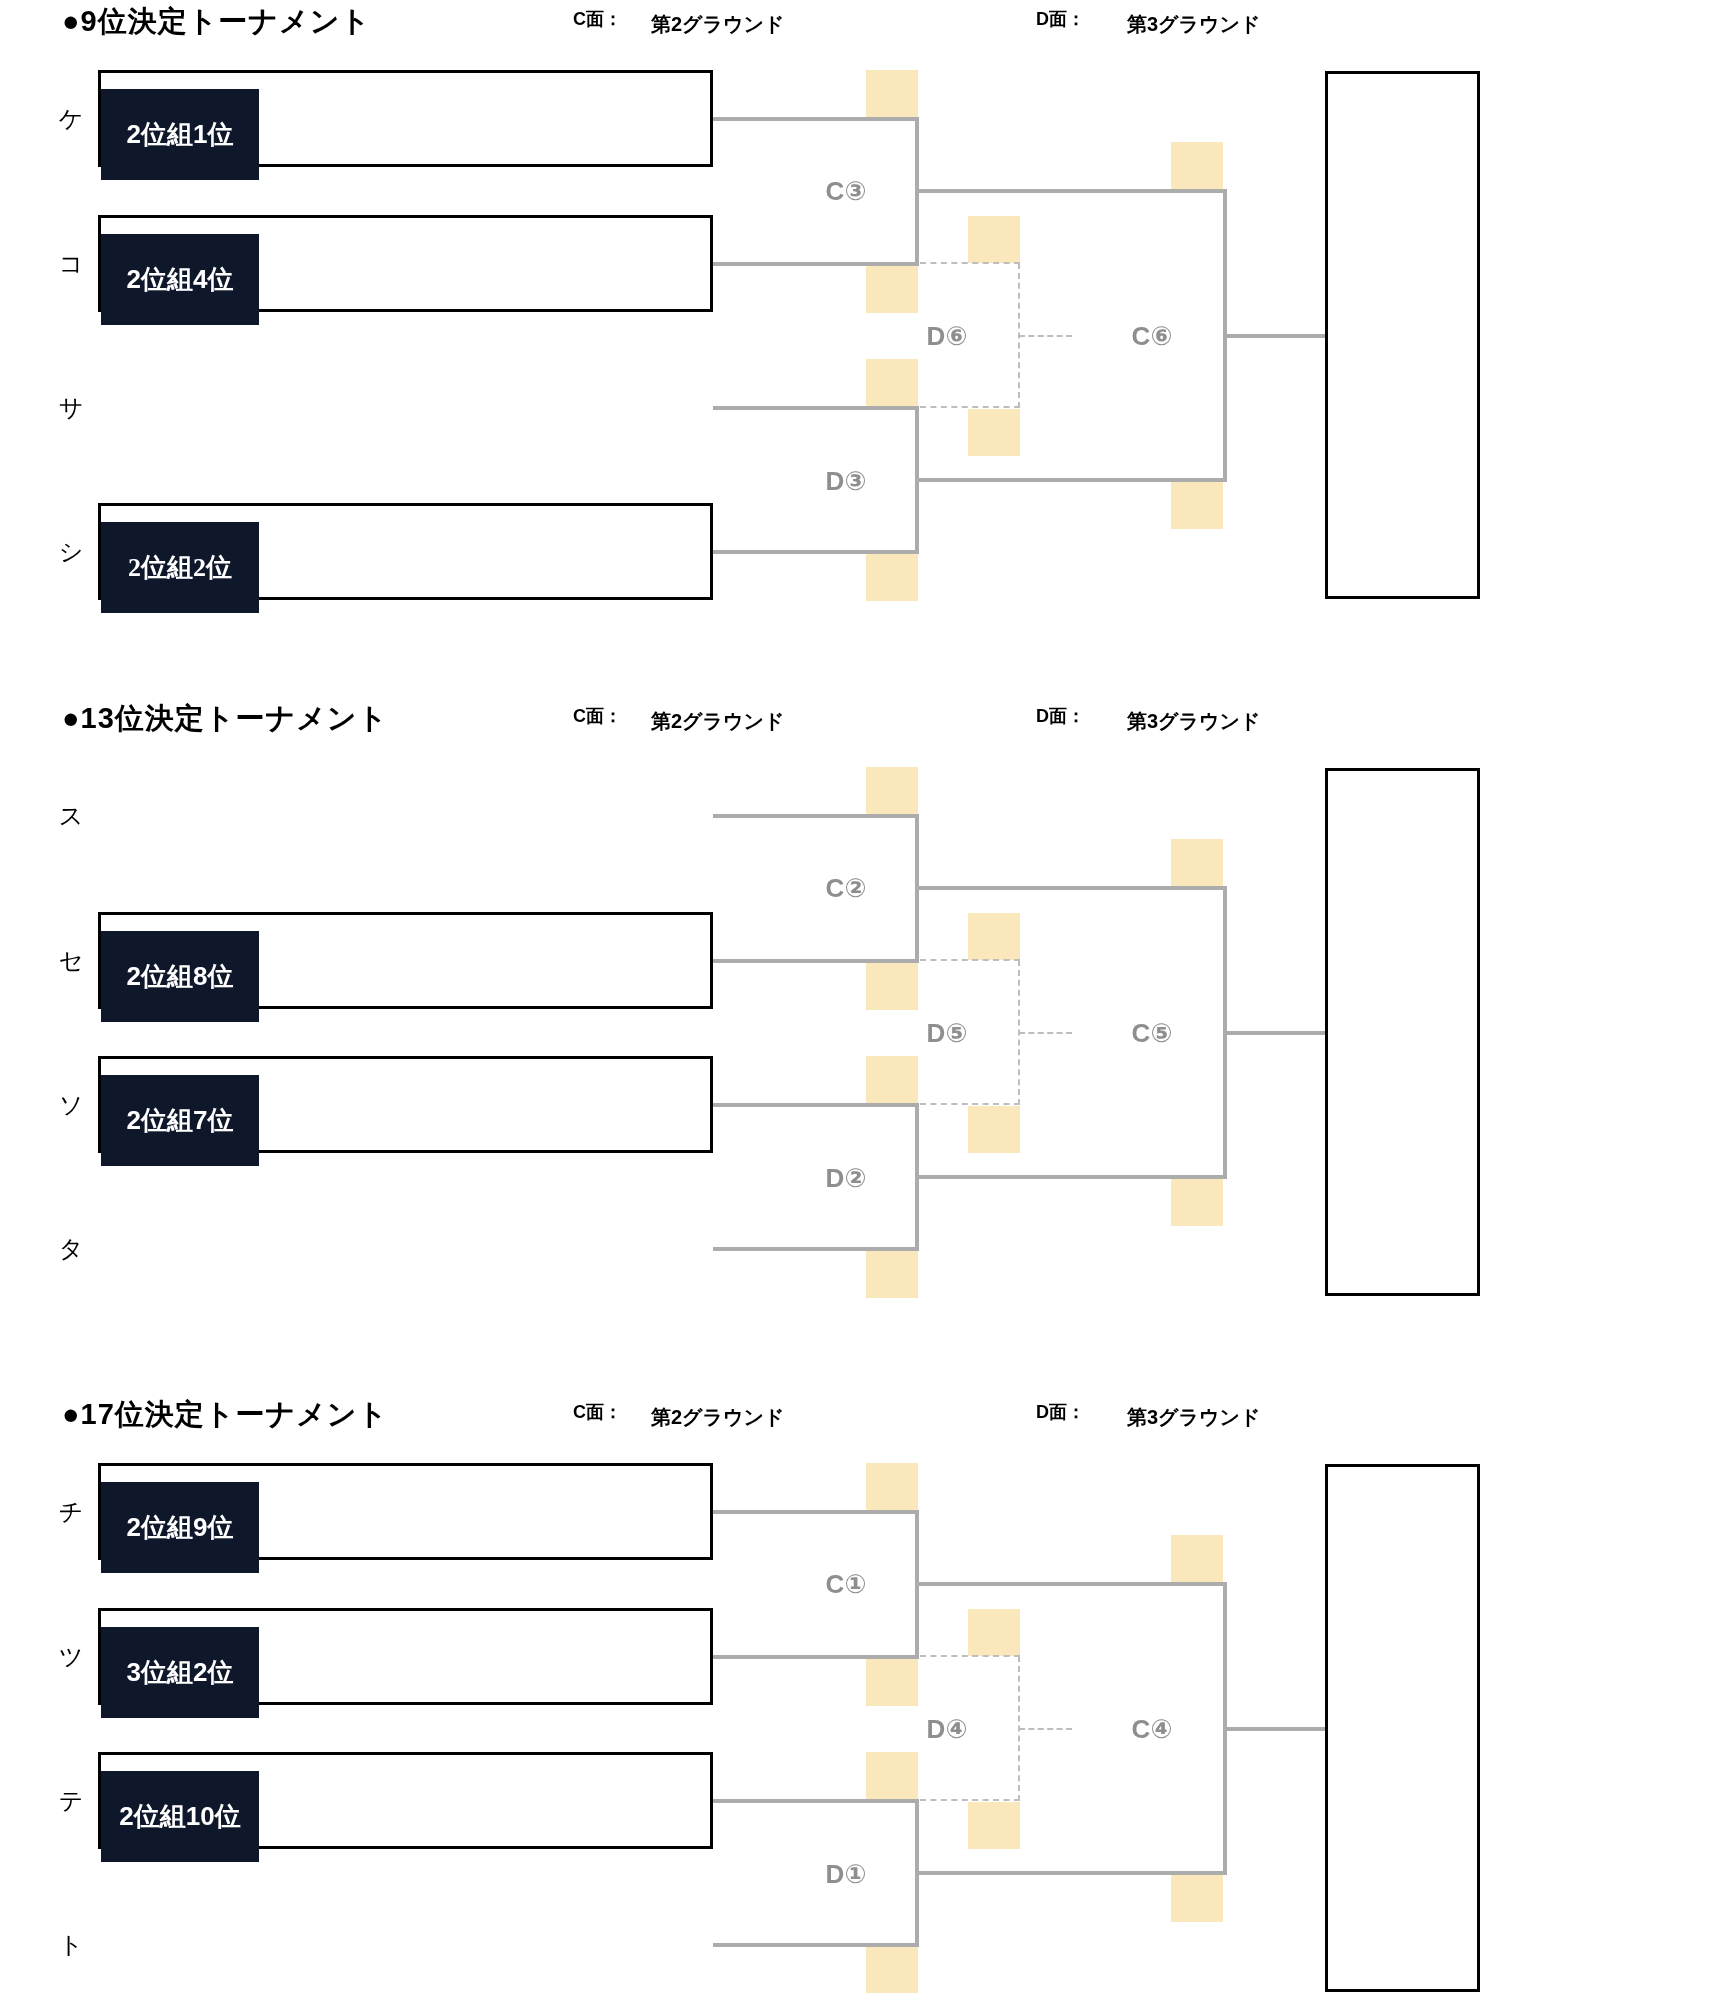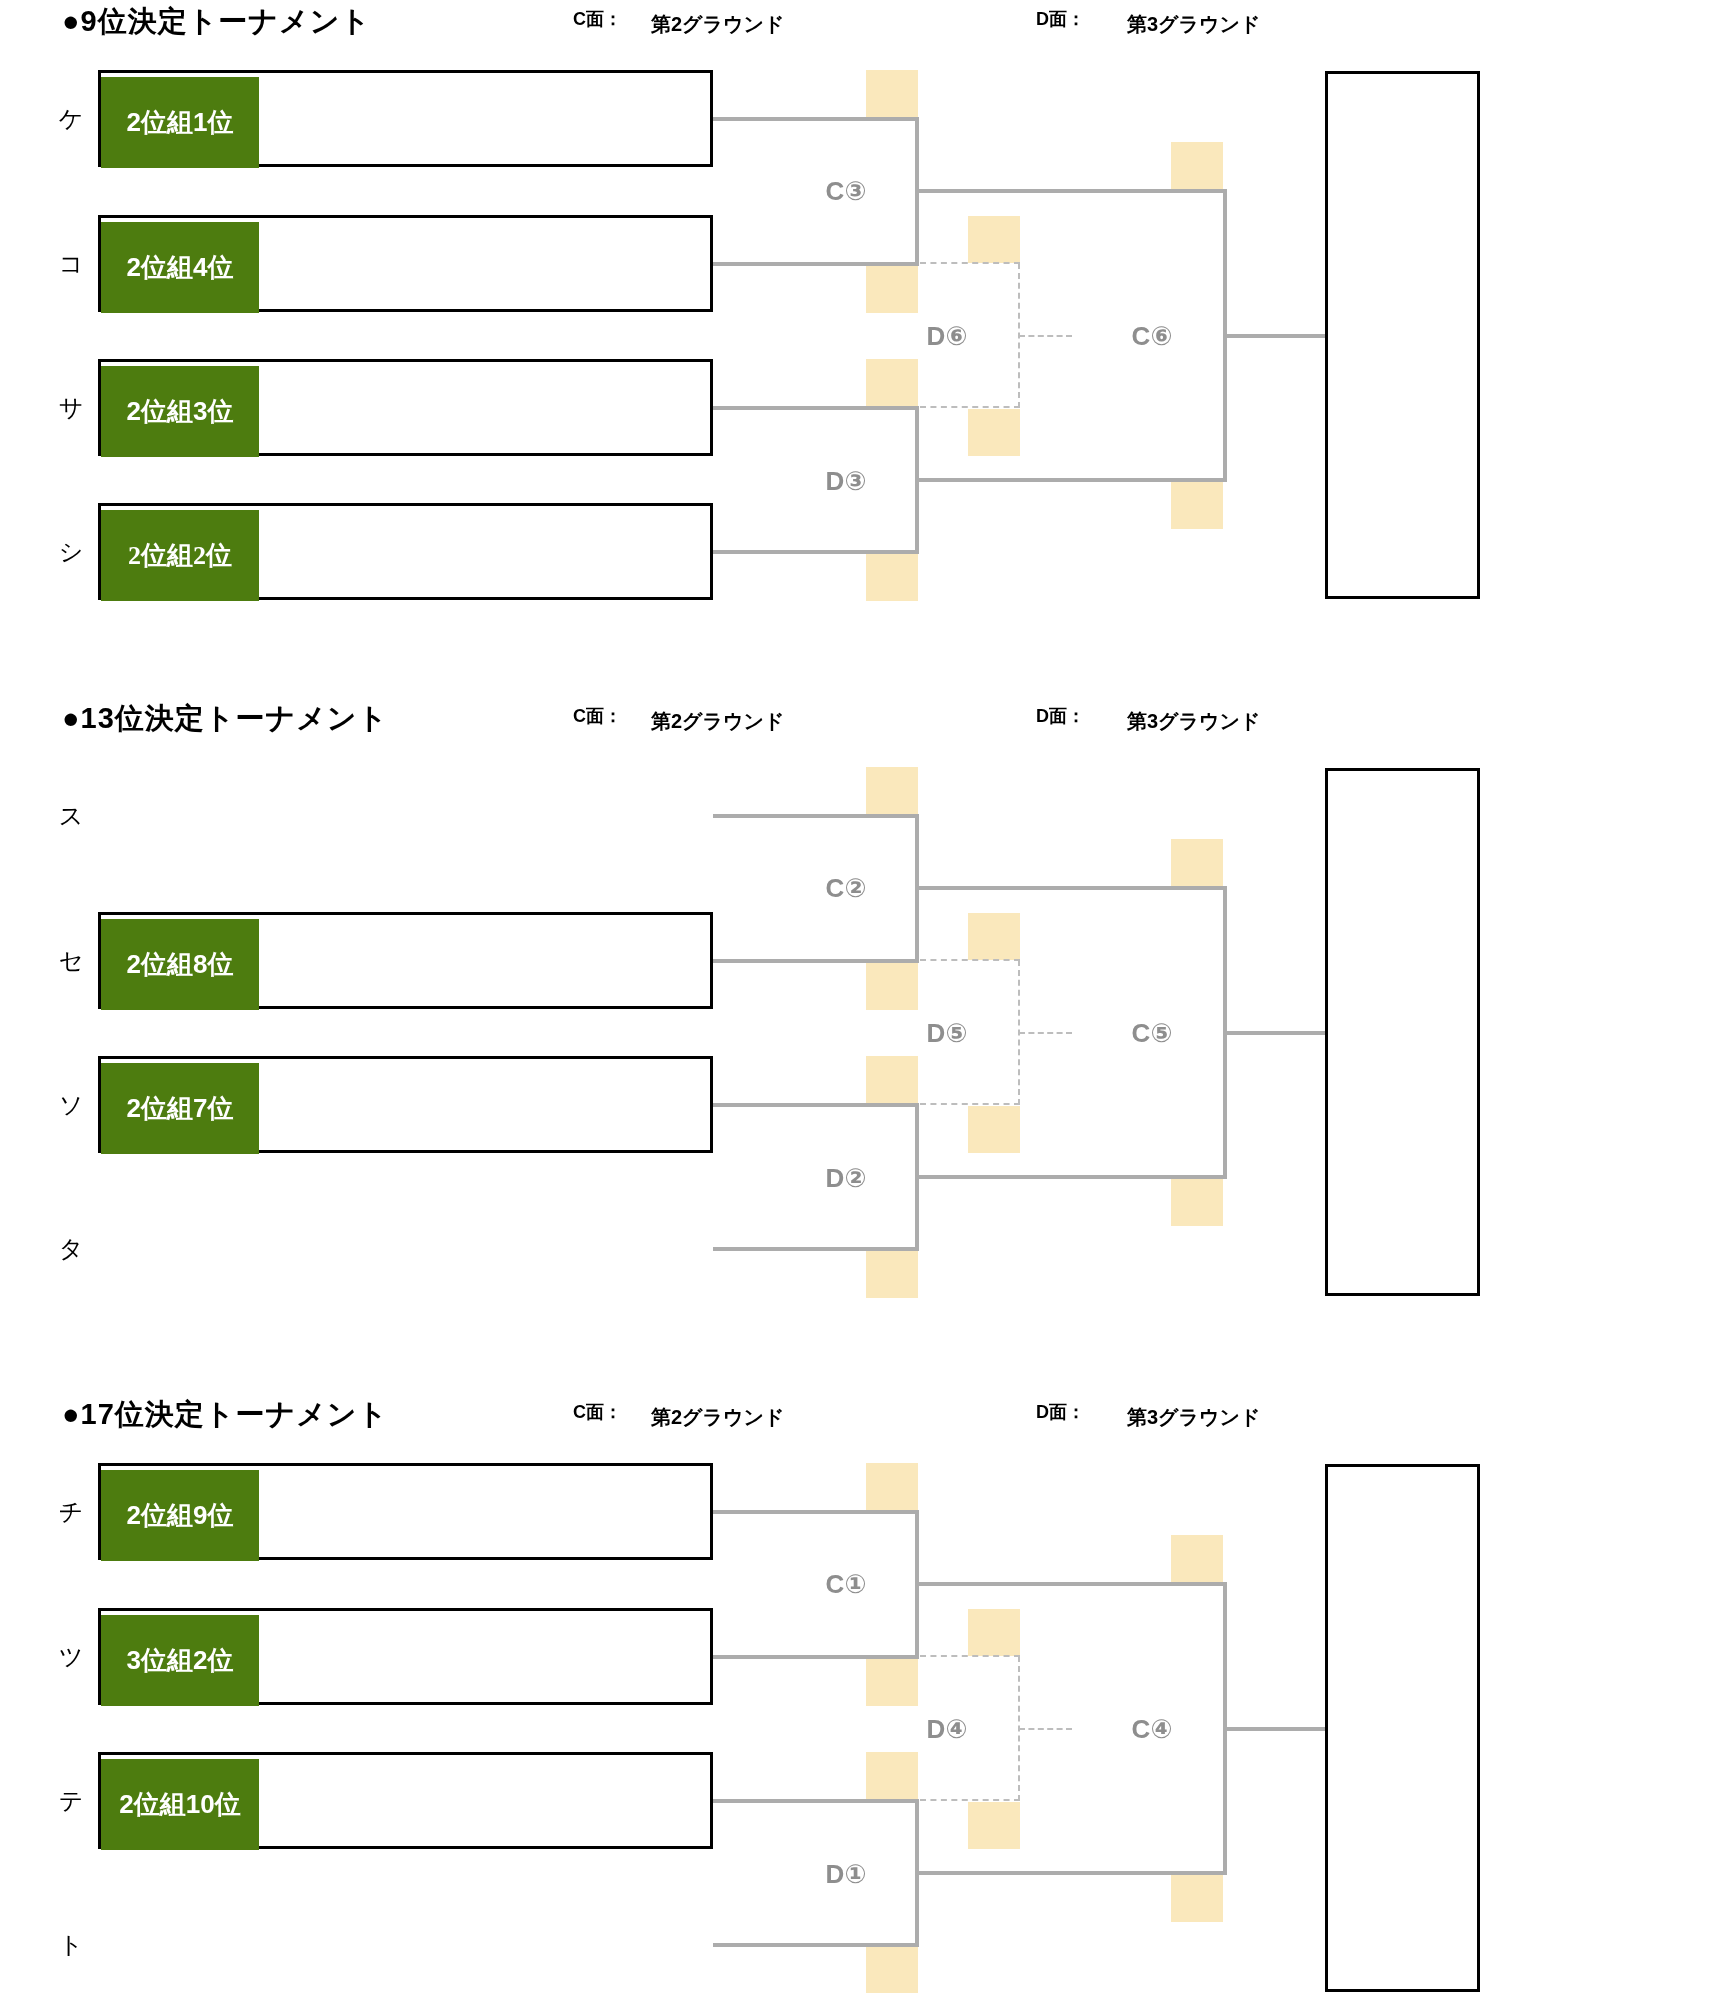--- a/index.html
+++ b/index.html
@@ -27,22 +27,22 @@
   .row-letter{
     position:absolute;left:48px;width:46px;height:97px;
     display:flex;align-items:center;justify-content:center;
     font-size:24px;color:#000;
   }
   .slot{
     position:absolute;left:98px;width:615px;height:97px;
     box-sizing:border-box;border:3px solid #000;background:#fff;
   }
   .seed{
-    position:absolute;left:0;top:4px;width:158px;height:100%;
-    background:#4d7c0f;color:#fff;
+    position:absolute;left:0;top:16px;width:158px;height:100%;
+    background:#0f172a;color:#fff;
     display:flex;align-items:center;justify-content:center;
     font-size:26px;font-weight:bold;white-space:nowrap;
   }
   .hline{position:absolute;height:4px;background:#acacac;}
   .vline{position:absolute;width:4px;background:#acacac;}
   .dash-h{position:absolute;height:0;border-top:2px dashed #bdbdbd;}
   .dash-v{position:absolute;width:0;border-left:2px dashed #bdbdbd;}
   .match-label{
     position:absolute;width:100px;height:32px;line-height:32px;
     text-align:center;font-size:26px;font-weight:bold;color:#8e8e8e;
@@ -76,23 +76,20 @@
       <div class="slot" style="top: 70px;">
         <div class="seed">2位組1位</div>
       </div>
       <div class="hline" style="left: 713px; top: 117px; width: 206px;"></div>
       <div class="row-letter" style="top: 215px;">コ</div>
       <div class="slot" style="top: 215px;">
         <div class="seed">2位組4位</div>
       </div>
       <div class="hline" style="left: 713px; top: 262px; width: 206px;"></div>
       <div class="row-letter" style="top: 359px;">サ</div>
-      <div class="slot" style="top: 359px;">
-        <div class="seed">2位組3位</div>
-      </div>
       <div class="hline" style="left: 713px; top: 406px; width: 206px;"></div>
       <div class="row-letter" style="top: 503px;">シ</div>
       <div class="slot" style="top: 503px; font-family: Liberation Serif, serif;">
         <div class="seed">2位組2位</div>
       </div>
       <div class="hline" style="left: 713px; top: 550px; width: 206px;"></div>
       <div class="vline" style="left: 915px; top: 117px; height: 149px;"></div>
       <div class="vline" style="left: 915px; top: 406px; height: 148px;"></div>
       <div class="hline" style="left: 915px; top: 189px; width: 312px;"></div>
       <div class="hline" style="left: 915px; top: 478px; width: 312px;"></div>

